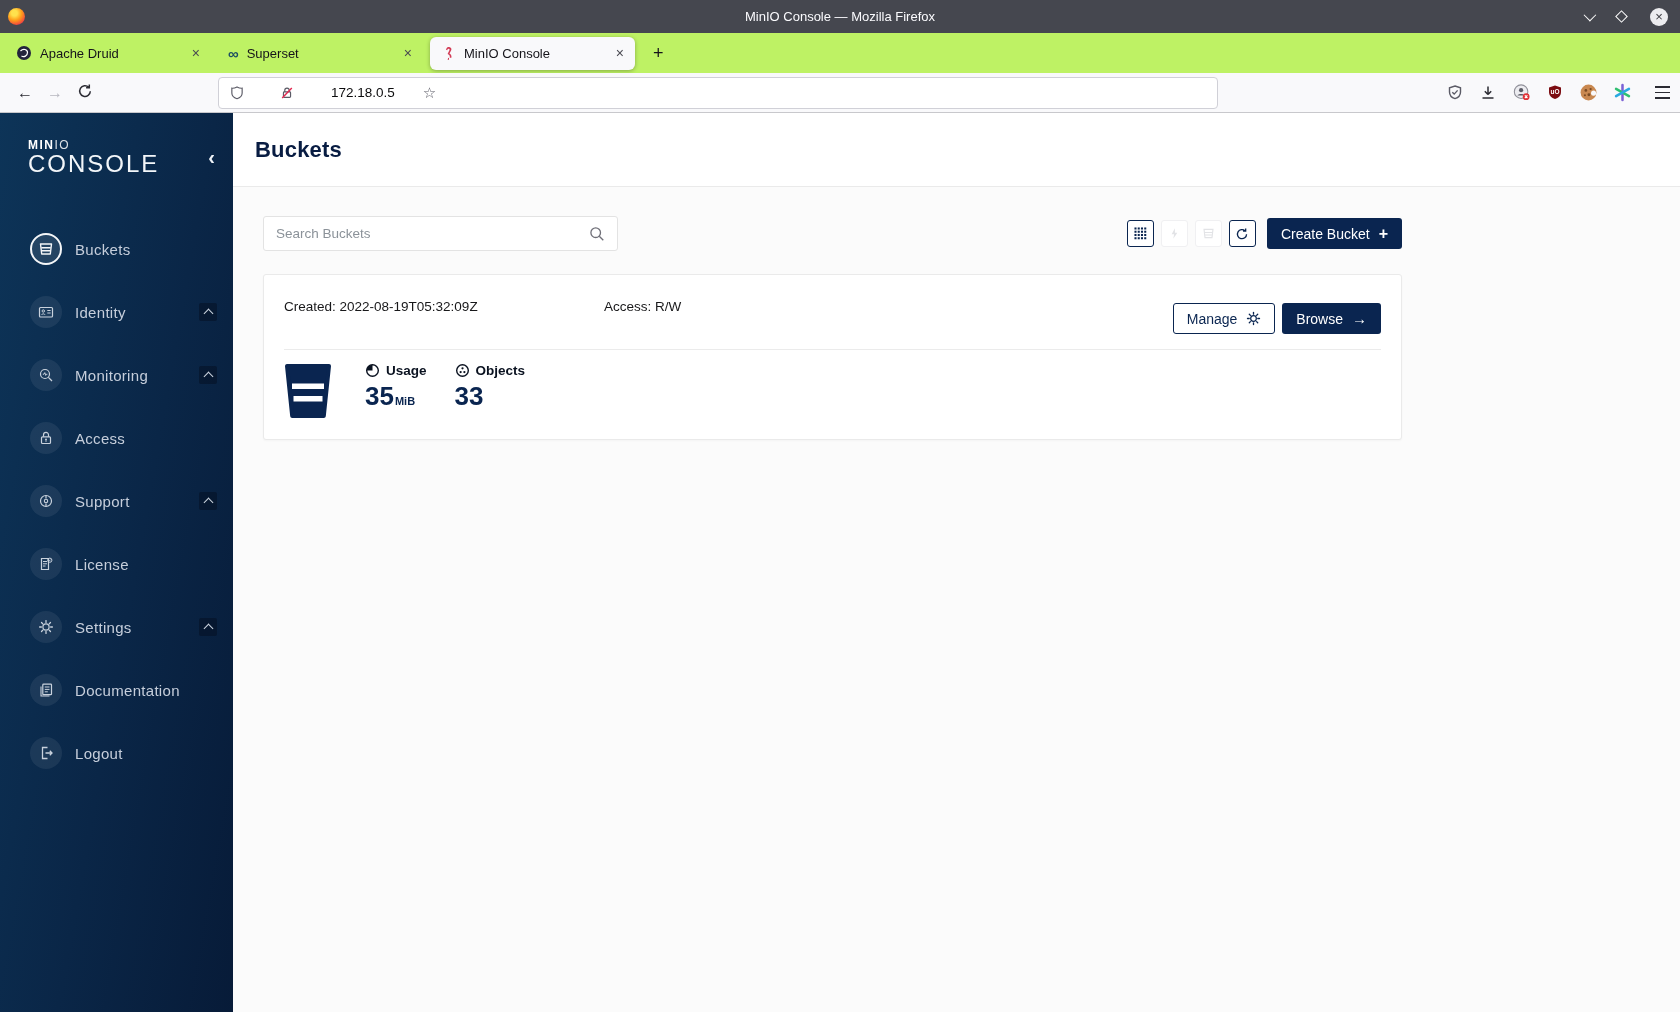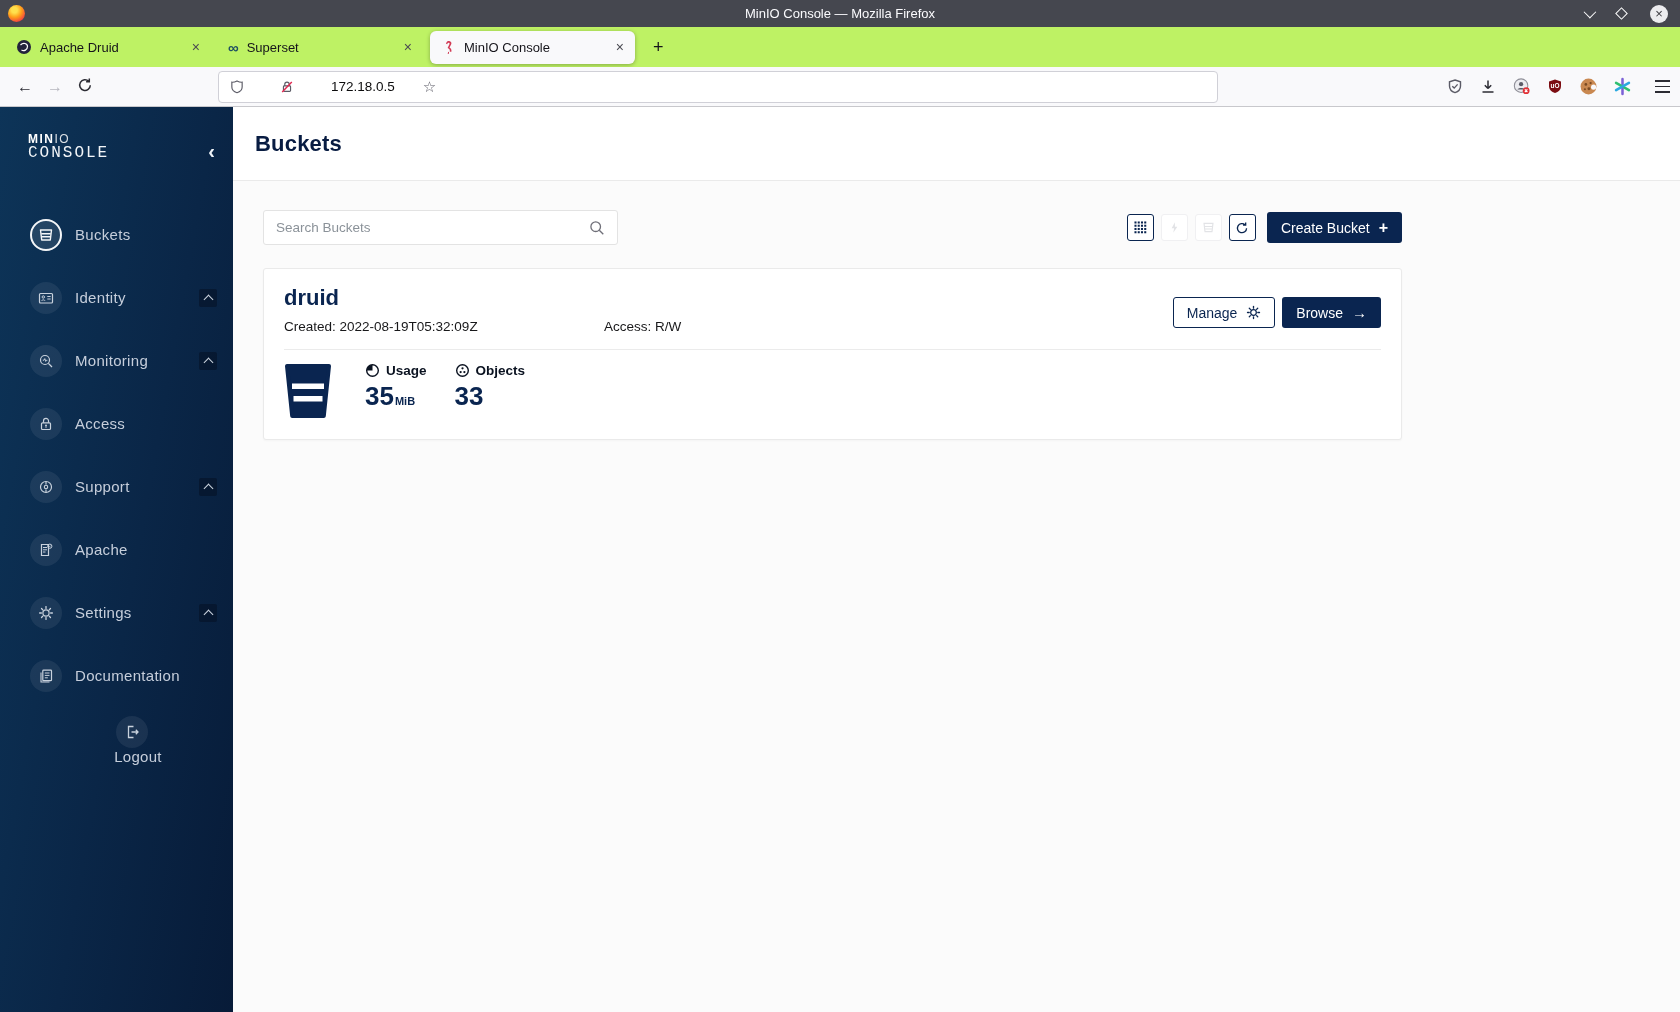--- a/index.html
+++ b/index.html
@@ -1,21 +1,21 @@
 <!DOCTYPE html>
 <html><head>
 <meta charset="utf-8">
 <style>
   * { margin:0; padding:0; box-sizing:border-box; }
   html,body { width:1680px; height:1012px; overflow:hidden; background:#fff;
     font-family:"Liberation Sans", sans-serif; }
   .stage { position:relative; width:1680px; height:1012px; }
 
   
-  .titlebar { height:27px; background:#45474f; display:flex; align-items:center;
+  .titlebar { height:33px; background:#45474f; display:flex; align-items:center;
     position:relative; color:#fbfbfe; }
   .ff-logo { width:17px; height:17px; border-radius:50%; margin-left:8px;
     background:radial-gradient(circle at 38% 30%, #ffe14d 0 18%, #ff9f1a 45%, #f4503a 72%, #b5007f 100%); }
   .win-title { position:absolute; left:0; right:0; text-align:center; font-size:13px; color:#fbfbfe; }
   .win-controls { margin-left:auto; display:flex; align-items:center; gap:24px; margin-right:12px; z-index:2; }
   .wc-min { width:9px; height:9px; border-right:1.6px solid #fff; border-bottom:1.6px solid #fff;
     transform:rotate(45deg) translateY(-2px); }
   .wc-max { width:9px; height:9px; border:1.5px solid #fff; transform:rotate(45deg); }
   .wc-close { width:18px; height:18px; border-radius:50%; background:#ececef; color:#3a3a40;
     display:flex; align-items:center; justify-content:center; font-size:13px; line-height:1; }
@@ -47,36 +47,36 @@
   .burger span { width:15px; height:1.8px; background:#2b2b33; }
 
   
   .app { display:flex; height:905px; }
   .sidebar { width:233px; flex:0 0 233px; height:100%;
     background:linear-gradient(100deg,#0d3458 0%,#0a2647 55%,#071b38 100%);
     color:#c6cedb; display:flex; flex-direction:column;gap:17px; }
   .logo-block { padding:26px 0 0 28px; position:relative; }
   .brand-line { font-size:12px; font-weight:bold; letter-spacing:1.5px; color:#fff; line-height:1; }
   .brand-light { font-weight:400; opacity:.85; }
-  .product-line { font-size:16px; font-weight:300; letter-spacing:2px; color:#f3f6f9; line-height:1.1;font-family:Liberation Mono, monospace; }
+  .product-line { font-size:24px; font-weight:300; letter-spacing:2px; color:#f3f6f9; line-height:1.1; }
   .collapse { position:absolute; right:18px; top:34px; font-size:20px; font-weight:bold;
     color:#eef2f7; cursor:pointer; line-height:1; }
 
   .nav-menu { margin-top:32px; display:flex; flex-direction:column; }
   .nav-item { height:46px; margin-bottom:17px; display:flex; align-items:center;
     padding-left:30px; position:relative; font-size:15px; cursor:pointer; }
   .icon-circle { width:32px; height:32px; border-radius:50%; background:rgba(255,255,255,.07);
     display:flex; align-items:center; justify-content:center; flex:0 0 32px; }
   .nav-item.active .icon-circle { border:2px solid #f4f6f8; background:rgba(255,255,255,.10); }
   .nav-label { margin-left:13px; color:#c6cedb; letter-spacing:.3px; }
   .chev-box { position:absolute; right:16px; width:18px; height:18px; border-radius:2px;
     background:rgba(3,14,31,.5); display:flex; align-items:center; justify-content:center; }
   .chev-up { width:7px; height:7px; border-top:1.5px solid #cdd5e0; border-right:1.5px solid #cdd5e0;
     transform:rotate(-45deg); margin-top:3px; }
-  .nav-item.logout { margin-top:auto; margin-bottom:91px;flex-direction:column; }
+  .nav-item.logout { margin-top:auto; margin-bottom:91px; }
 
   .main { flex:1; min-width:0; background:#fbfbfb; display:flex; flex-direction:column; }
   .main-header { height:74px; background:#fff; border-bottom:1px solid #eaeaea;
     display:flex; align-items:center; padding-left:22px; flex:0 0 74px; }
   .page-title { font-size:22px; font-weight:bold; color:#081c42; letter-spacing:.2px; }
   .content { padding:29px 0 12px 30px; }
   .actions-row { display:flex; align-items:center; width:1139px; }
   .search-box { width:355px; height:35px; background:#fff; border:1px solid #e3e3e3;
     border-radius:3px; display:flex; align-items:center; padding:0 12px; }
   .search-box input { border:none; outline:none; flex:1; font-size:13.5px; color:#333;
@@ -298,21 +298,21 @@
 
         <div class="nav-item">
           <span class="icon-circle">
             <svg width="16" height="16" viewBox="0 0 16 16">
               <path d="M3.5 2.5h7v11h-7z" fill="none" stroke="#c9d2dd" stroke-width="1.2"></path>
               <path d="M5 5.5h4M5 7.8h4M5 10h2.5" stroke="#c9d2dd" stroke-width="1"></path>
               <circle cx="11.8" cy="4.2" r="2.1" fill="none" stroke="#c9d2dd" stroke-width="1"></circle>
               <path d="M11 4.2l.6.6 1-1.1" fill="none" stroke="#c9d2dd" stroke-width=".9"></path>
             </svg>
           </span>
-          <span class="nav-label">Apache</span>
+          <span class="nav-label">License</span>
         </div>
 
         <div class="nav-item">
           <span class="icon-circle">
             <svg width="16" height="16" viewBox="0 0 16 16">
               <g stroke="#c9d2dd" stroke-width="1.3" stroke-linecap="round">
                 <line x1="8" y1="1.6" x2="8" y2="3.4"></line>
                   <line x1="8" y1="12.6" x2="8" y2="14.4"></line>
                 <line x1="1.6" y1="8" x2="3.4" y2="8"></line>
                   <line x1="12.6" y1="8" x2="14.4" y2="8"></line>
@@ -411,21 +411,20 @@
             <span class="create-btn">
               <span>Create Bucket</span>
               <span class="plus">+</span>
             </span>
           </div>
         </div>
 
         <div class="card">
           <div class="card-top">
             <div class="card-titles">
-              <div class="bucket-name">druid</div>
               <div class="meta-row">
                 <span class="meta-created">Created: 2022-08-19T05:32:09Z</span>
                 <span>Access: R/W</span>
               </div>
             </div>
             <div class="card-buttons">
               <span class="manage-btn">
                 <span>Manage</span>
                 <svg width="15" height="15" viewBox="0 0 16 16">
                   <g stroke="#0a2550" stroke-width="1.4" stroke-linecap="round">

